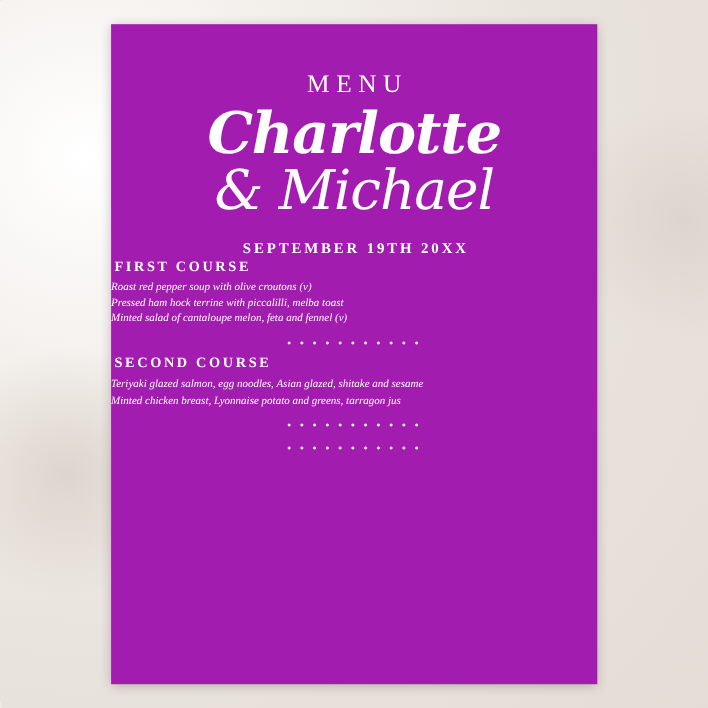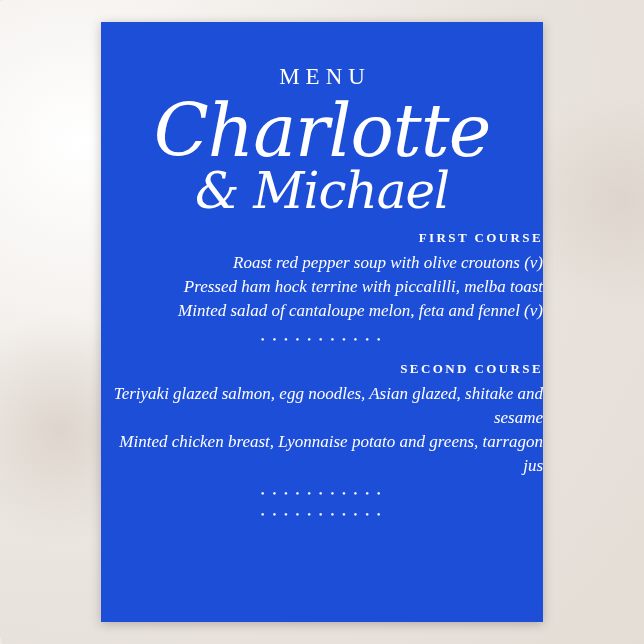--- a/index.html
+++ b/index.html
@@ -47,21 +47,21 @@
     background: radial-gradient(circle, rgba(205,195,184,0.40) 0%, rgba(205,195,184,0) 70%);
   }
 
   
   #card {
     position: absolute;
     left: 101px;
     top: 22px;
     width: 442px;
     height: 600px;
-    background: #1d4ed8;
+    background: #a21caf;
     box-shadow: 0 2px 10px rgba(60,50,45,0.30);
     color: #ffffff;
     overflow: hidden;
   }
 
   .menu-word {
     text-align: center;
     margin-top: 42px;
     font-family: "Liberation Serif", serif;
     font-size: 23px;
@@ -74,54 +74,55 @@
   .script {
     text-align: center;
     font-family: "DejaVu Serif", serif;
     font-style: italic;
     font-weight: 400;
     color: #ffffff;
     line-height: 0.92;
     letter-spacing: -1px;
   }
   .script.name1 {
-    font-size: 72px;
+    font-size: 52px;
     margin-top: 8px;
+    font-weight: bold;
   }
   .script.name2 {
     font-size: 50px;
     margin-top: 4px;
   }
 
   .date {
     text-align: center;
     margin-top: 22px;
     font-family: "Liberation Serif", serif;
     font-size: 13.5px;
     letter-spacing: 2.6px;
     font-weight: 700;
     padding-left: 3px;
   }
 
   .course-block {
-    margin-top: 16px;
-    text-align: right;
+    margin-top: 0;
+    text-align: left;
   }
   .course-title {
     font-family: "Liberation Serif", serif;
     font-size: 13px;
     letter-spacing: 2.4px;
     font-weight: 700;
     padding-left: 3px;
     margin-bottom: 5px;
   }
   .course-items {
     font-family: "Liberation Serif", serif;
     font-style: italic;
-    font-size: 17px;
+    font-size: 10px;
     line-height: 1.42;
   }
   .course-item {
     display: block;
   }
 
   .divider {
     text-align: center;
     font-family: "Liberation Serif", serif;
     font-size: 11px;
@@ -140,20 +141,21 @@
   <div class="blot2"></div>
 </div>
 
 <div id="card">
 
   <div class="menu-word">MENU</div>
 
   <div class="script name1">Charlotte</div>
   <div class="script name2">&amp; Michael</div>
 
+  <div class="date">SEPTEMBER 19TH 20XX</div>
 
   <div class="course-block">
     <div class="course-title">FIRST COURSE</div>
     <div class="course-items">
       <span class="course-item">Roast red pepper soup with olive croutons (v)</span>
       <span class="course-item">Pressed ham hock terrine with piccalilli, melba toast</span>
       <span class="course-item">Minted salad of cantaloupe melon, feta and fennel (v)</span>
     </div>
   </div>
 

